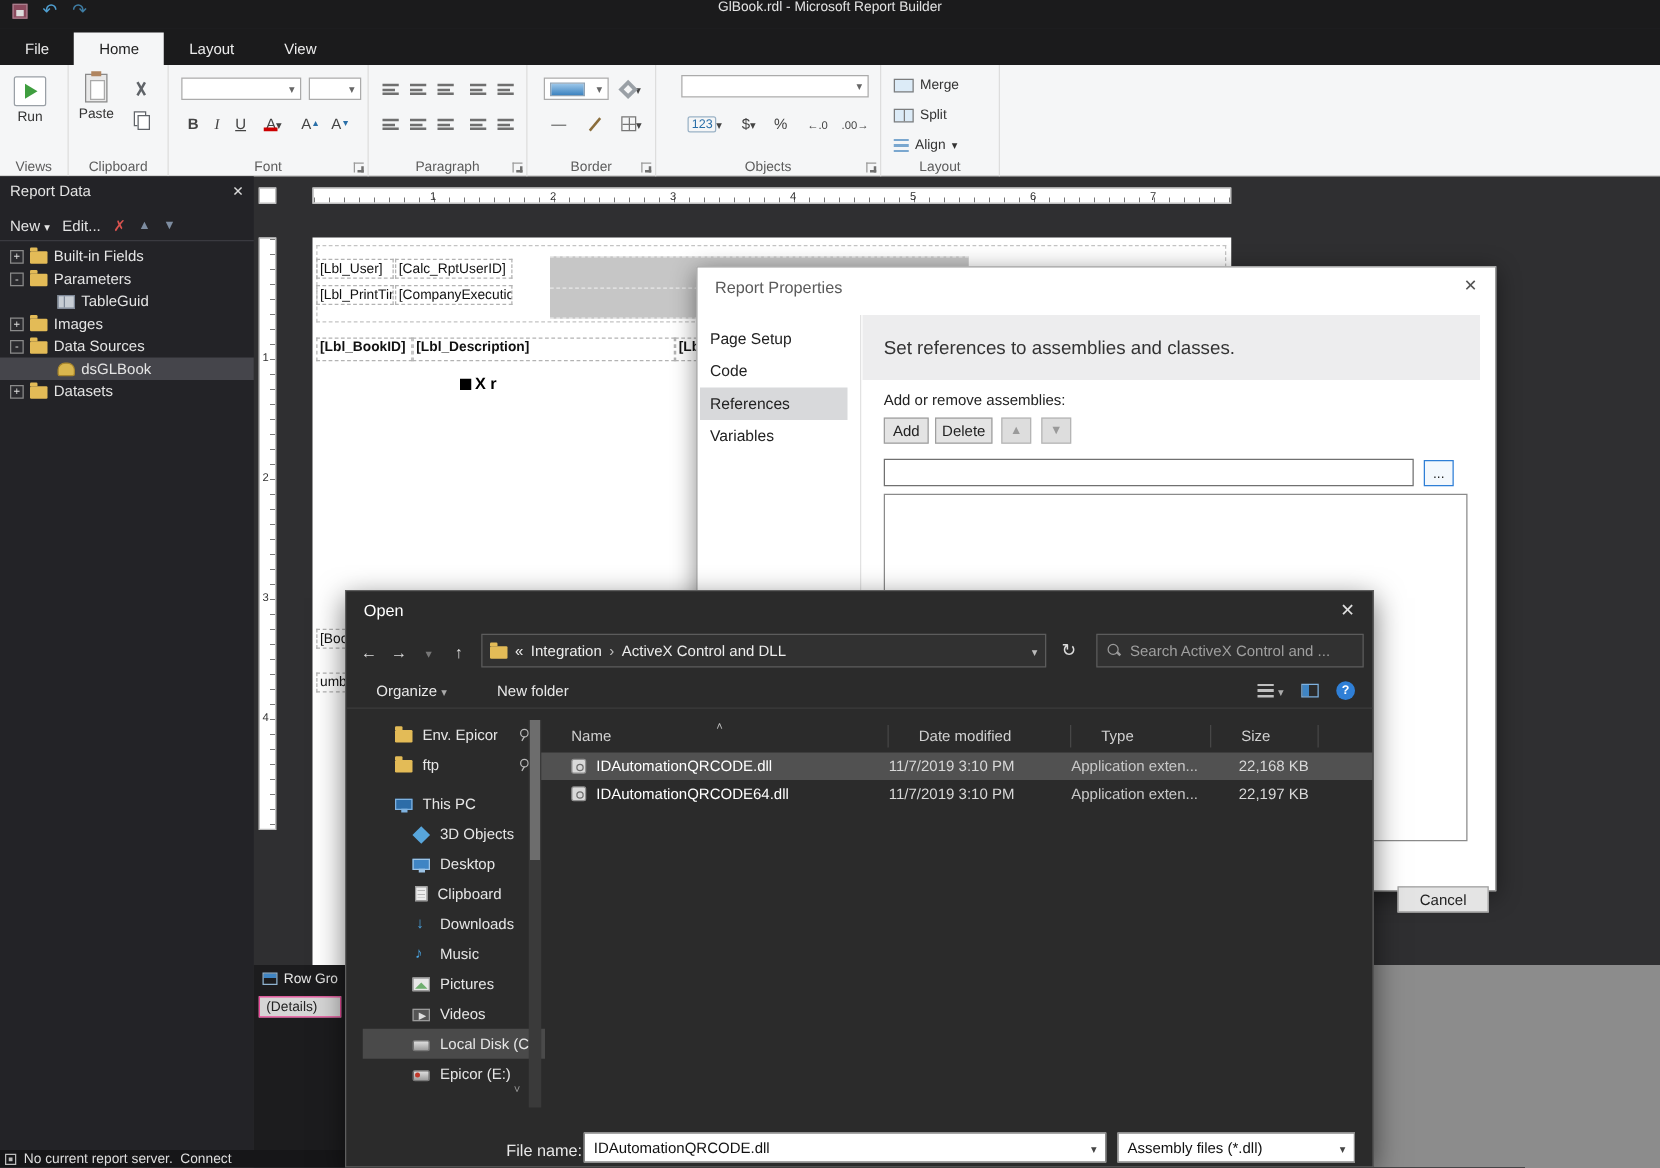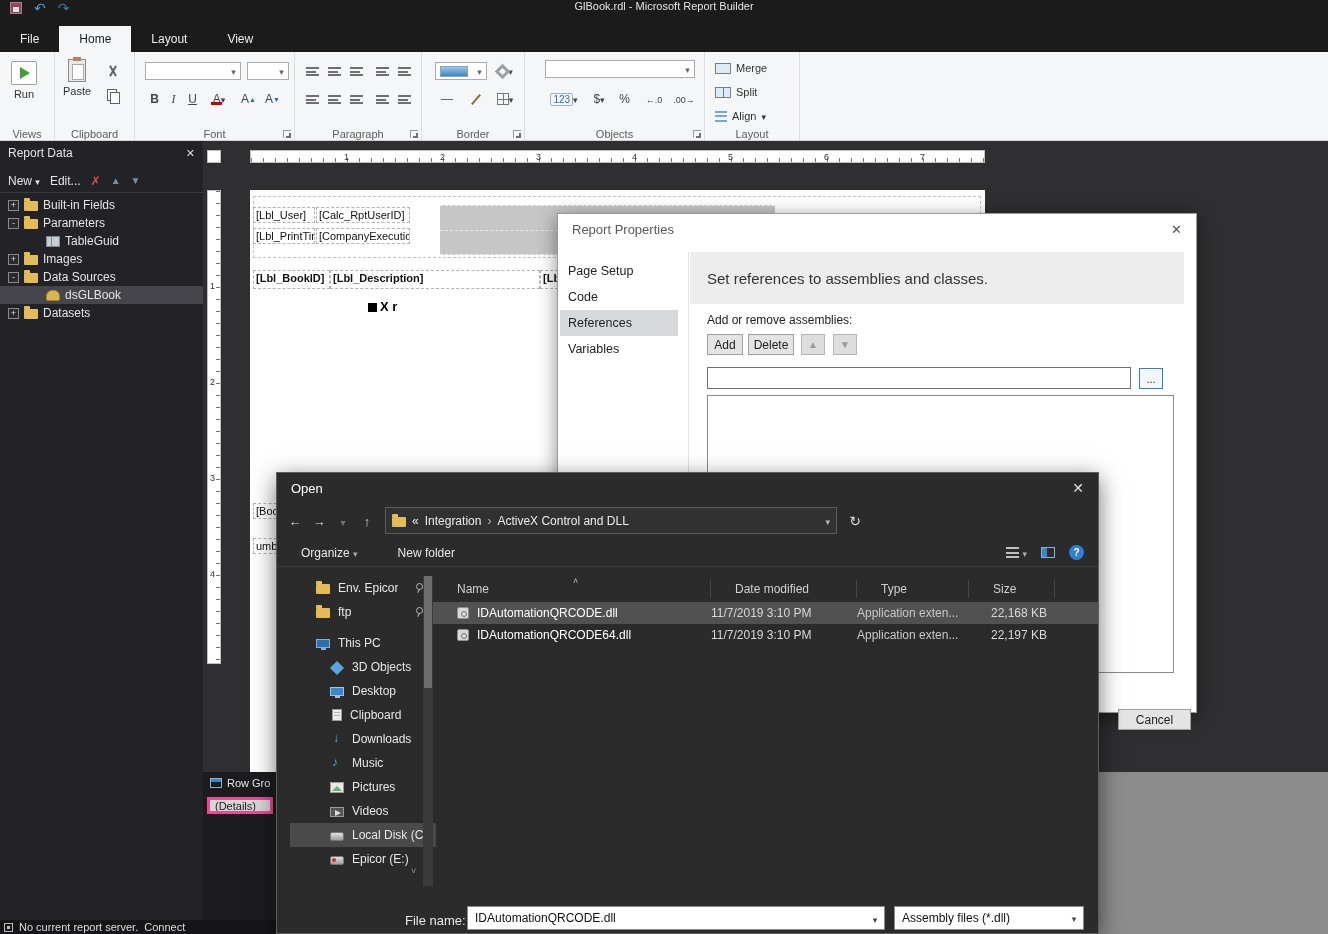--- a/index.html
+++ b/index.html
@@ -126,21 +126,21 @@
   .graybox{position:absolute;left:190px;top:15px;width:335px;height:50px;background:#c6c6c6;
     border-top:1px dashed #efefef;border-bottom:1px dashed #efefef;}
   .graybox::after{content:"";position:absolute;left:0;right:0;top:24px;border-top:1px dashed #e9e9e9;}
   .bc-square{position:absolute;left:118px;top:113px;width:9px;height:9px;background:#000;}
   .bc-text{position:absolute;left:130px;top:109px;font-size:13px;font-weight:bold;color:#000;}
 
   .rowgroups{position:absolute;left:203px;top:772px;width:73px;height:162px;background:#1c1c1e;z-index:3;color:#e6e6e6;}
   .rg-title{display:flex;align-items:center;gap:5px;padding:5px 0 0 7px;font-size:11px;white-space:nowrap;overflow:hidden;}
   .ic-grid{width:12px;height:10px;border:1px solid #8fb3d1;flex:none;
     background:linear-gradient(#3f85c4 0 3px,transparent 3px);}
-  .details-box{position:absolute;left:4px;top:25px;width:66px;height:17px;background:#d6d6d6;border:3px solid #ec4899;
+  .details-box{position:absolute;left:4px;top:25px;width:66px;height:17px;background:#d6d6d6;border:1px solid #ec4899;
     color:#222;font-size:11px;display:flex;align-items:center;padding-left:5px;white-space:nowrap;overflow:hidden;}
   .gray-bottom{position:absolute;left:276px;top:772px;width:1052px;height:162px;background:#8c8c8c;z-index:1;}
 
   
   .statusbar{position:absolute;left:0;top:920px;width:276px;height:14px;background:#161618;z-index:6;
     display:flex;align-items:center;gap:6px;color:#dedede;font-size:11px;padding-left:4px;white-space:nowrap;}
   .ic-status{width:9px;height:9px;border:1px solid #bbb;position:relative;flex:none;}
   .ic-status::after{content:"";position:absolute;left:2px;top:2px;width:3px;height:3px;background:#bbb;}
 
   
@@ -558,20 +558,24 @@
       <span class="navic">↑</span>
       <div class="addressbar">
         <span class="fi folder"></span>
         <span>«</span>
         <span>Integration</span>
         <span class="crumb-sep">›</span>
         <span>ActiveX Control and DLL</span>
         <span class="caret" style="margin-left:auto;color:#bbb;"></span>
       </div>
       <div class="refreshbtn">↻</div>
+      <div class="searchbox">
+        <span class="ic-search"></span>
+        <input class="search-input" placeholder="Search ActiveX Control and ..." style="">
+      </div>
     </div>
     <div class="od-toolbar">
       <span style="margin-left:24px;"><span>Organize</span> <span class="caret" style="color:#aaa;"></span></span>
       <span style="margin-left:40px;">New folder</span>
       <span style="margin-left:auto;display:flex;align-items:center;gap:14px;margin-right:16px;">
         <span style="display:flex;align-items:center;gap:3px;">
             <span class="ic-viewlist"></span>
             <span class="caret" style="color:#aaa;"></span>
           </span>
         <span class="ic-pane"></span>

